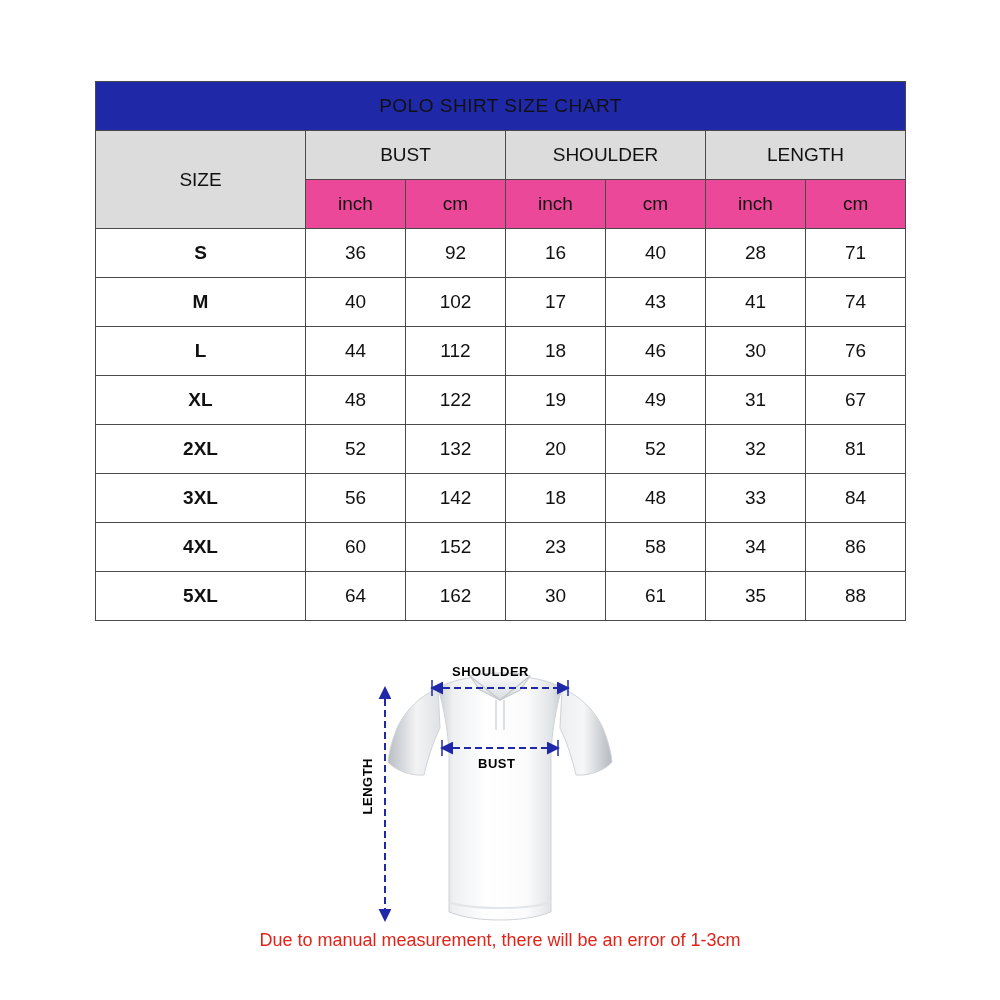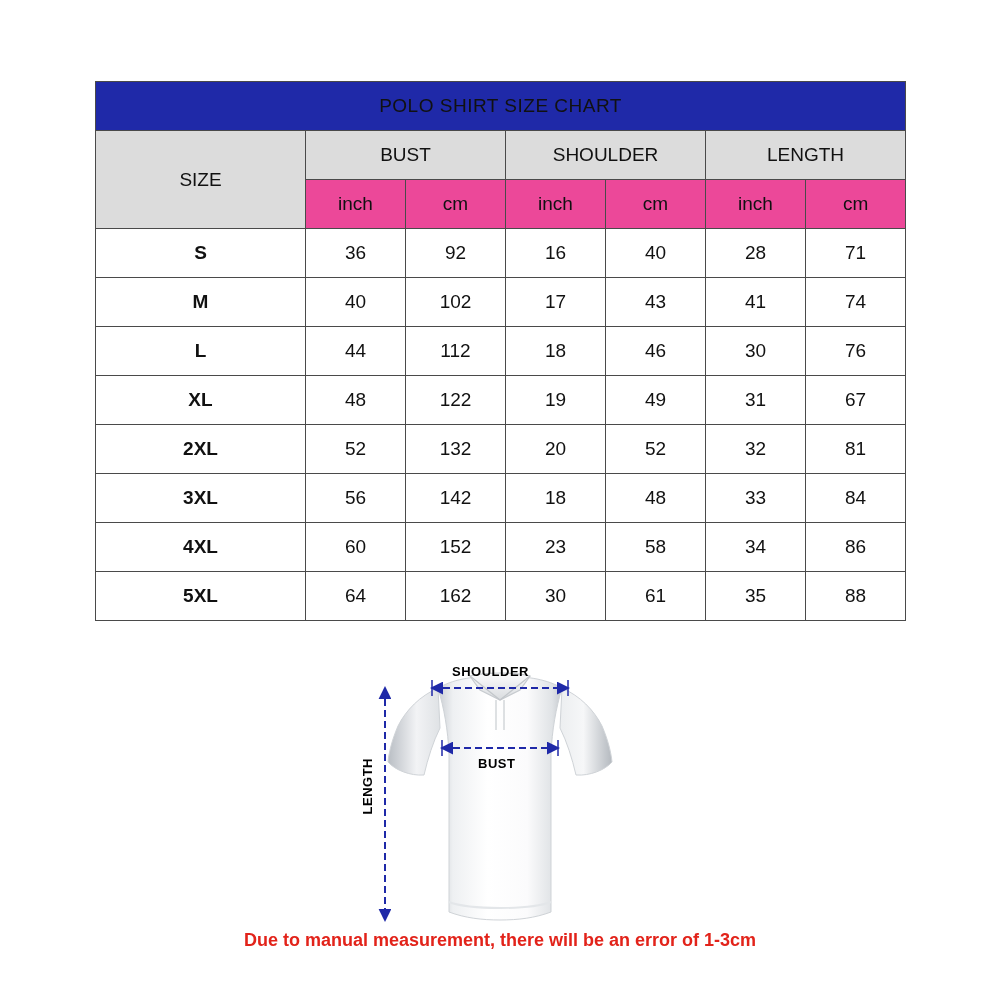--- a/index.html
+++ b/index.html
@@ -98,21 +98,21 @@
   }
 
   .note {
     position: absolute;
     left: 0;
     top: 930px;
     width: 1000px;
     text-align: center;
     color: #e2231a;
     font-size: 18px;
-    font-weight: bold;
+    font-weight: normal;
   }
 </style>
 </head>
 <body>
 
 <div class="chart-wrap">
   <table class="size-chart">
     <colgroup>
       <col class="c-size">
         <col class="c-num">

